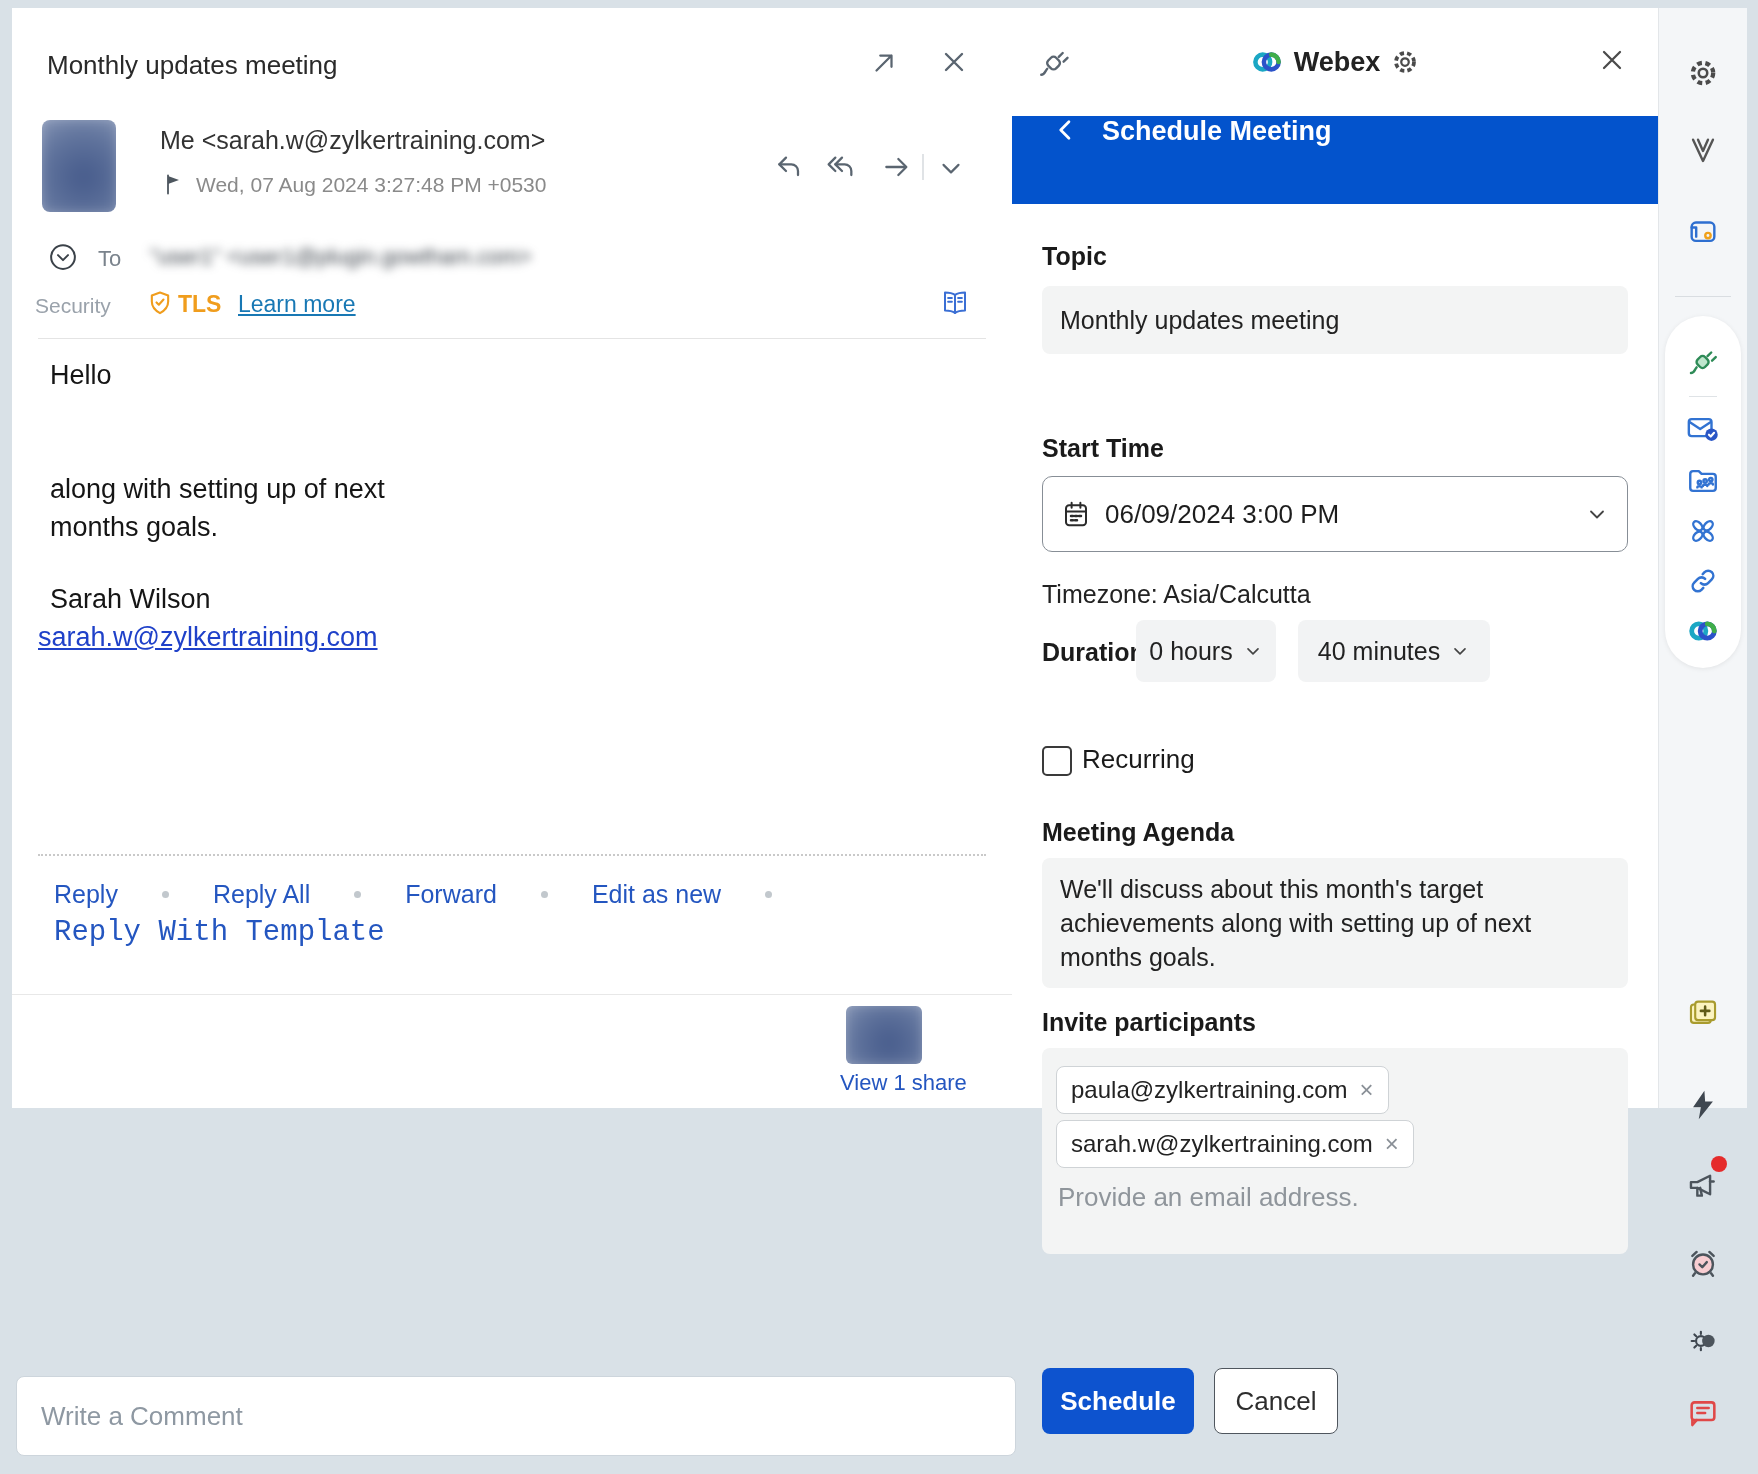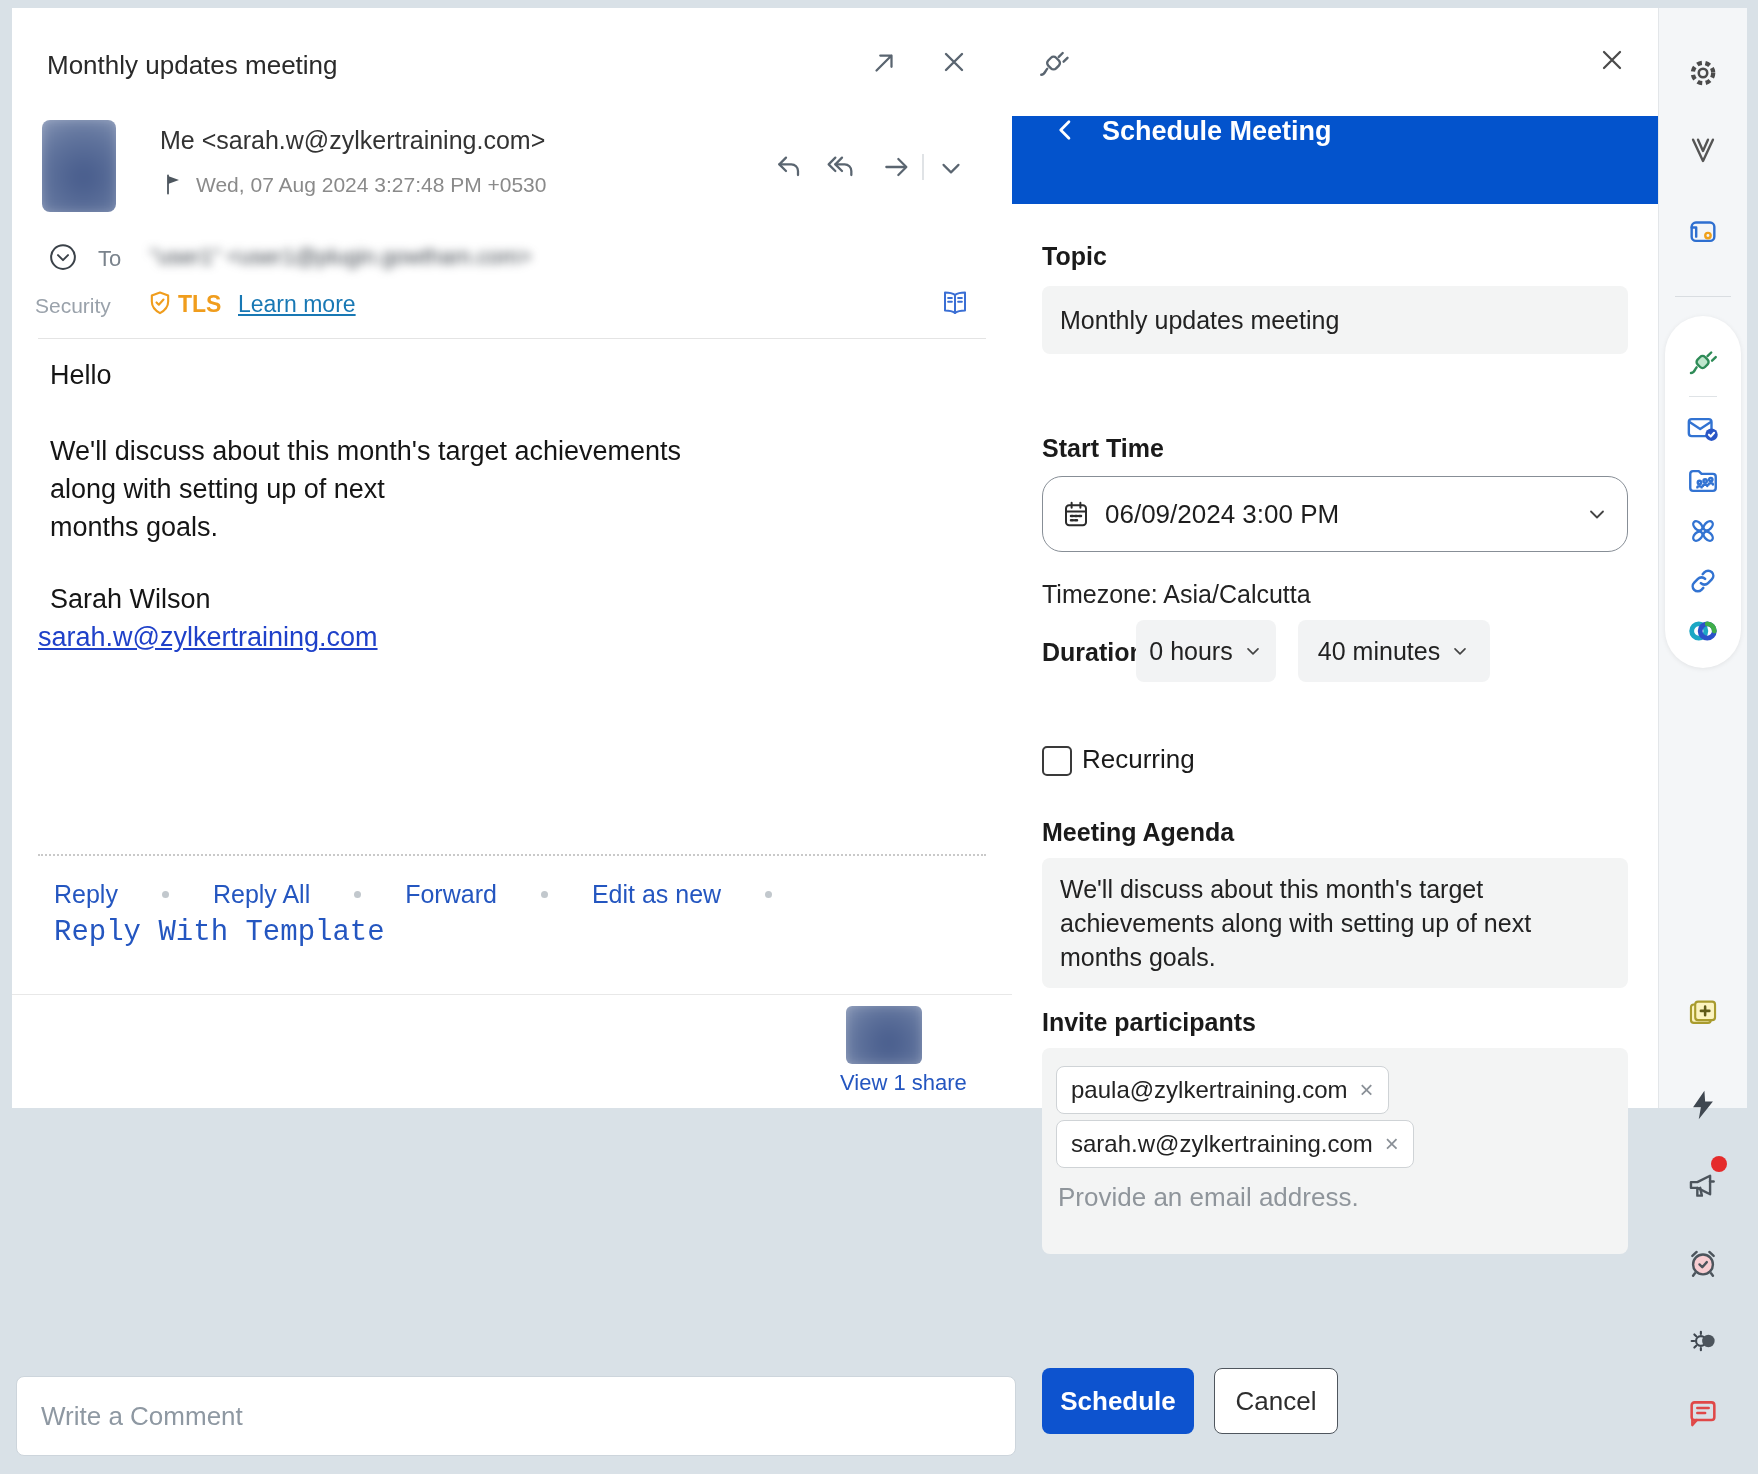--- a/index.html
+++ b/index.html
@@ -43,21 +43,21 @@
   
   #webex-panel{left:1012px;width:646px;}
   .wx-center{left:0;top:30px;width:646px;height:48px;display:flex;align-items:center;justify-content:center;gap:10px;}
   .wx-name{font-size:27px;font-weight:bold;color:#222;}
   .blue-bar{left:0;top:108px;width:646px;height:88px;background:#0353cc;display:flex;align-items:flex-start;}
   .blue-bar .back{margin-left:40px;color:#fff;cursor:pointer;}
   .blue-bar .bar-title{margin-left:22px;color:#fff;font-size:27px;font-weight:bold;}
   .wx-label{left:30px;font-size:25px;font-weight:bold;color:#1a1a1a;}
   .wx-field{left:30px;width:586px;background:#f3f4f4;border-radius:8px;font-size:25px;color:#222;}
   .topic-box{top:278px;height:68px;line-height:68px;padding:0 18px;width:550px;}
-  .start-box{left:30px;top:468px;width:586px;height:76px;border:1.5px solid #878e96;border-radius:20px;background:#fff;
+  .start-box{left:30px;top:468px;width:586px;height:76px;border:1.5px solid #878e96;border-radius:10px;background:#fff;
     display:flex;align-items:center;box-sizing:border-box;padding:0 18px;gap:14px;cursor:pointer;}
   .start-text{font-size:26px;color:#1d1d1d;flex:1;}
   .tz-line{left:30px;top:572px;font-size:25px;color:#222;}
   .dur-label{left:30px;top:630px;font-size:25px;font-weight:bold;}
   .pill{position:absolute;top:612px;height:62px;background:#f2f3f4;border-radius:8px;display:flex;align-items:center;
     justify-content:center;gap:10px;font-size:25px;color:#222;cursor:pointer;}
   .pill-hours{left:124px;width:140px;}
   .pill-minutes{left:286px;width:192px;}
   .chk{left:30px;top:738px;width:26px;height:26px;border:2px solid #3a3a3a;border-radius:5px;cursor:pointer;background:#fff;}
   .chk-label{left:70px;top:736px;font-size:26px;color:#1a1a1a;}
@@ -161,21 +161,20 @@
     <svg width="30" height="30" viewBox="0 0 24 24" fill="none" stroke="currentColor" stroke-width="1.6" stroke-linecap="round" stroke-linejoin="round">
         <path d="M12 5.5 C10 4 7 3.5 4 3.5 v14.5 c3 0 6 .5 8 2 2-1.5 5-2 8-2 V3.5 c-3 0-6 .5-8 2 Z"></path>
         <path d="M12 5.5 V20"></path>
         <path d="M6.5 8 h3 M6.5 11 h3 M14.5 8 h3 M14.5 11 h3"></path>
       </svg>
   </div>
 
   <div class="abs hdr-divider"></div>
 
   <div class="abs body-text" style="left:26px;top:352px;">Hello</div>
-  <div class="abs body-text" style="left:26px;top:428px;">We'll discuss about this month's target achievements</div>
   <div class="abs body-text" style="left:26px;top:466px;">along with setting up of next</div>
   <div class="abs body-text" style="left:26px;top:504px;">months goals.</div>
   <div class="abs body-text" style="left:26px;top:576px;">Sarah Wilson</div>
   <div class="abs mail-link" style="left:26px;top:614px;">sarah.w@zylkertraining.com</div>
 
   <div class="abs dotted-divider"></div>
 
   <div class="abs actions-row">
     <span class="action-link">Reply</span>
     <span class="dot-sep"></span>
@@ -201,20 +200,36 @@
 <div id="webex-panel" class="abs panel">
 
   <div class="abs" style="left:24px;top:36px;color:#5a6570;">
     <svg width="36" height="36" viewBox="0 0 24 24" fill="none" stroke="currentColor" stroke-width="1.6" stroke-linecap="round" stroke-linejoin="round">
         <path d="M3.5 20.5 c2.5 0 2.5-2.5 4-4"></path>
         <rect x="8" y="9" width="7.4" height="7.4" rx="2.4" transform="rotate(-45 11.7 12.7)"></rect>
         <path d="M15.2 8.6 l2.6-2.6 M18.4 11.8 l2.6-2.6"></path>
       </svg>
   </div>
 
+  <div class="abs wx-center">
+    <span>
+      <svg width="34" height="34" viewBox="0 0 24 24" fill="none" stroke-width="3.2" stroke-linecap="round">
+          <circle cx="9" cy="12" r="5.2" stroke="#1ba7c4"></circle>
+          <circle cx="15" cy="12" r="5.2" stroke="#2b52c9"></circle>
+          <path d="M15 6.8 a5.2 5.2 0 0 1 5.2 5.2" stroke="#3fae49"></path>
+        </svg>
+    </span>
+    <span class="wx-name">Webex</span>
+    <span class="icon-btn" style="color:#4b4b4b;">
+      <svg width="30" height="30" viewBox="0 0 24 24" fill="none" stroke="currentColor">
+          <circle cx="12" cy="12" r="7.2" stroke-width="3" stroke-dasharray="3.4 2.5"></circle>
+          <circle cx="12" cy="12" r="3" stroke-width="1.8"></circle>
+        </svg>
+    </span>
+  </div>
 
   <div class="abs icon-btn" style="left:584px;top:36px;color:#4b4b4b;">
     <svg width="32" height="32" viewBox="0 0 24 24" fill="none" stroke="currentColor" stroke-width="1.7" stroke-linecap="round">
         <path d="M6 6 L18 18 M18 6 L6 18"></path>
       </svg>
   </div>
 
   <div class="abs blue-bar">
     <span class="back">
       <svg width="28" height="28" viewBox="0 0 24 24" fill="none" stroke="currentColor" stroke-width="2.4" stroke-linecap="round" stroke-linejoin="round">

